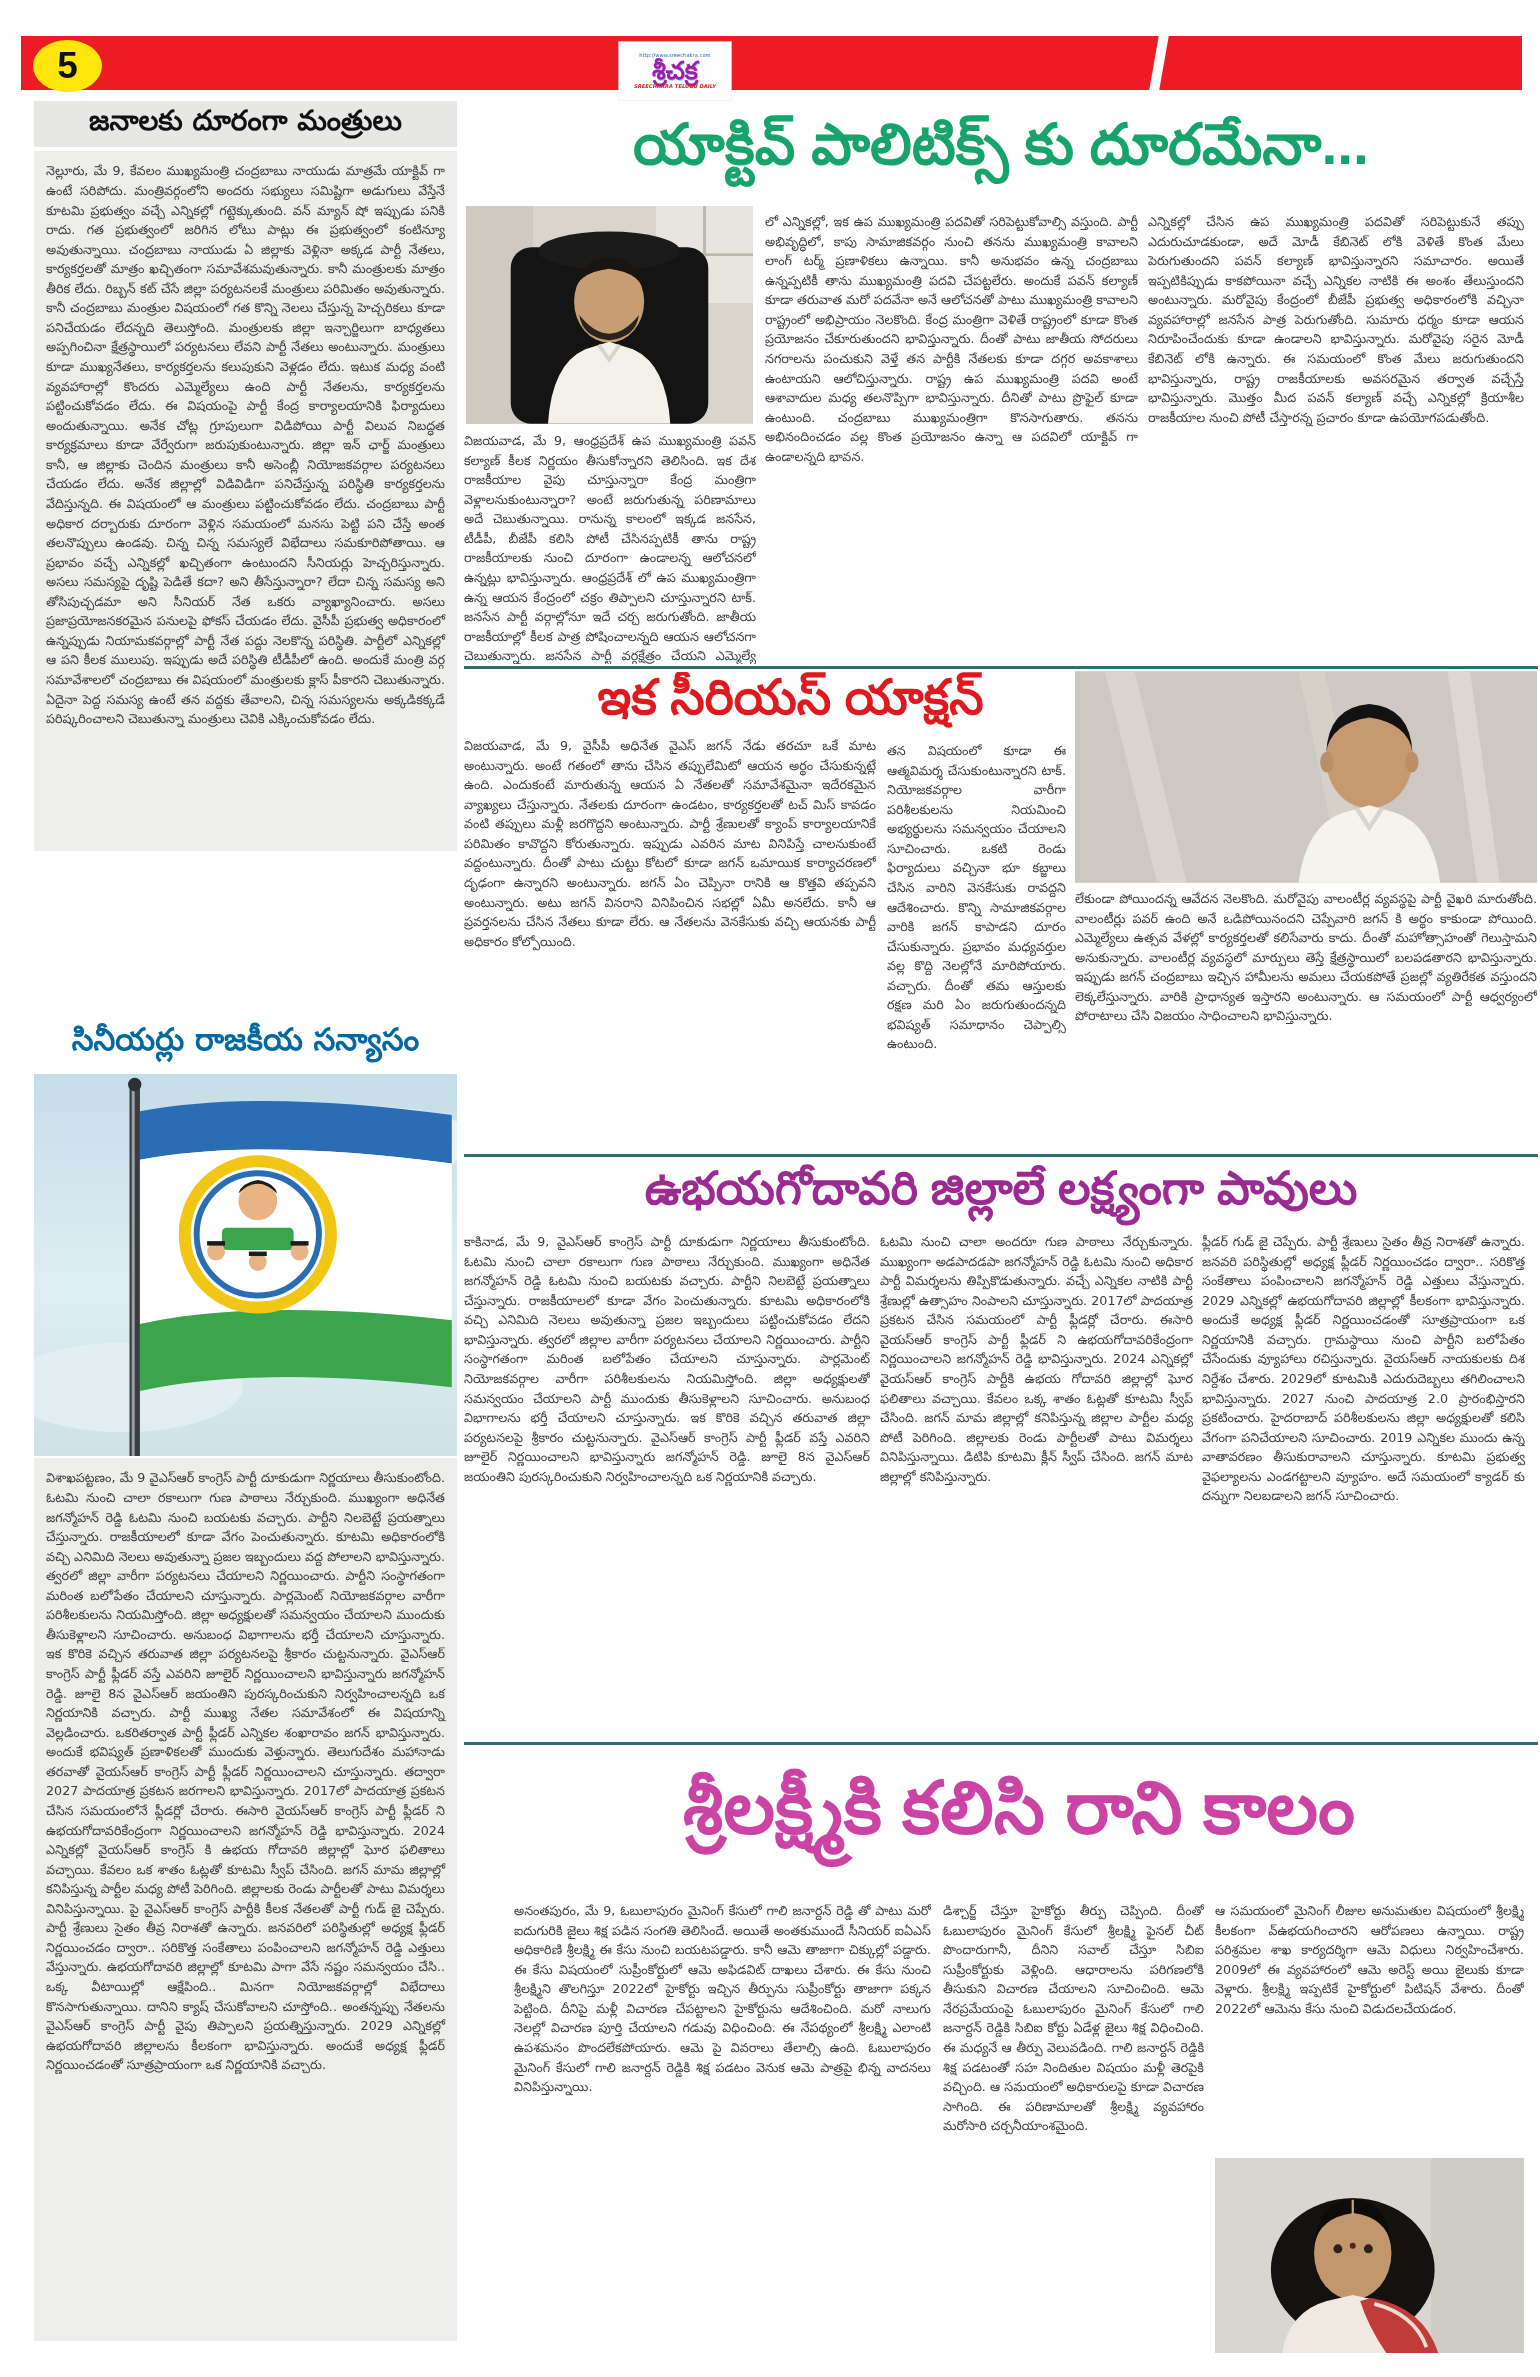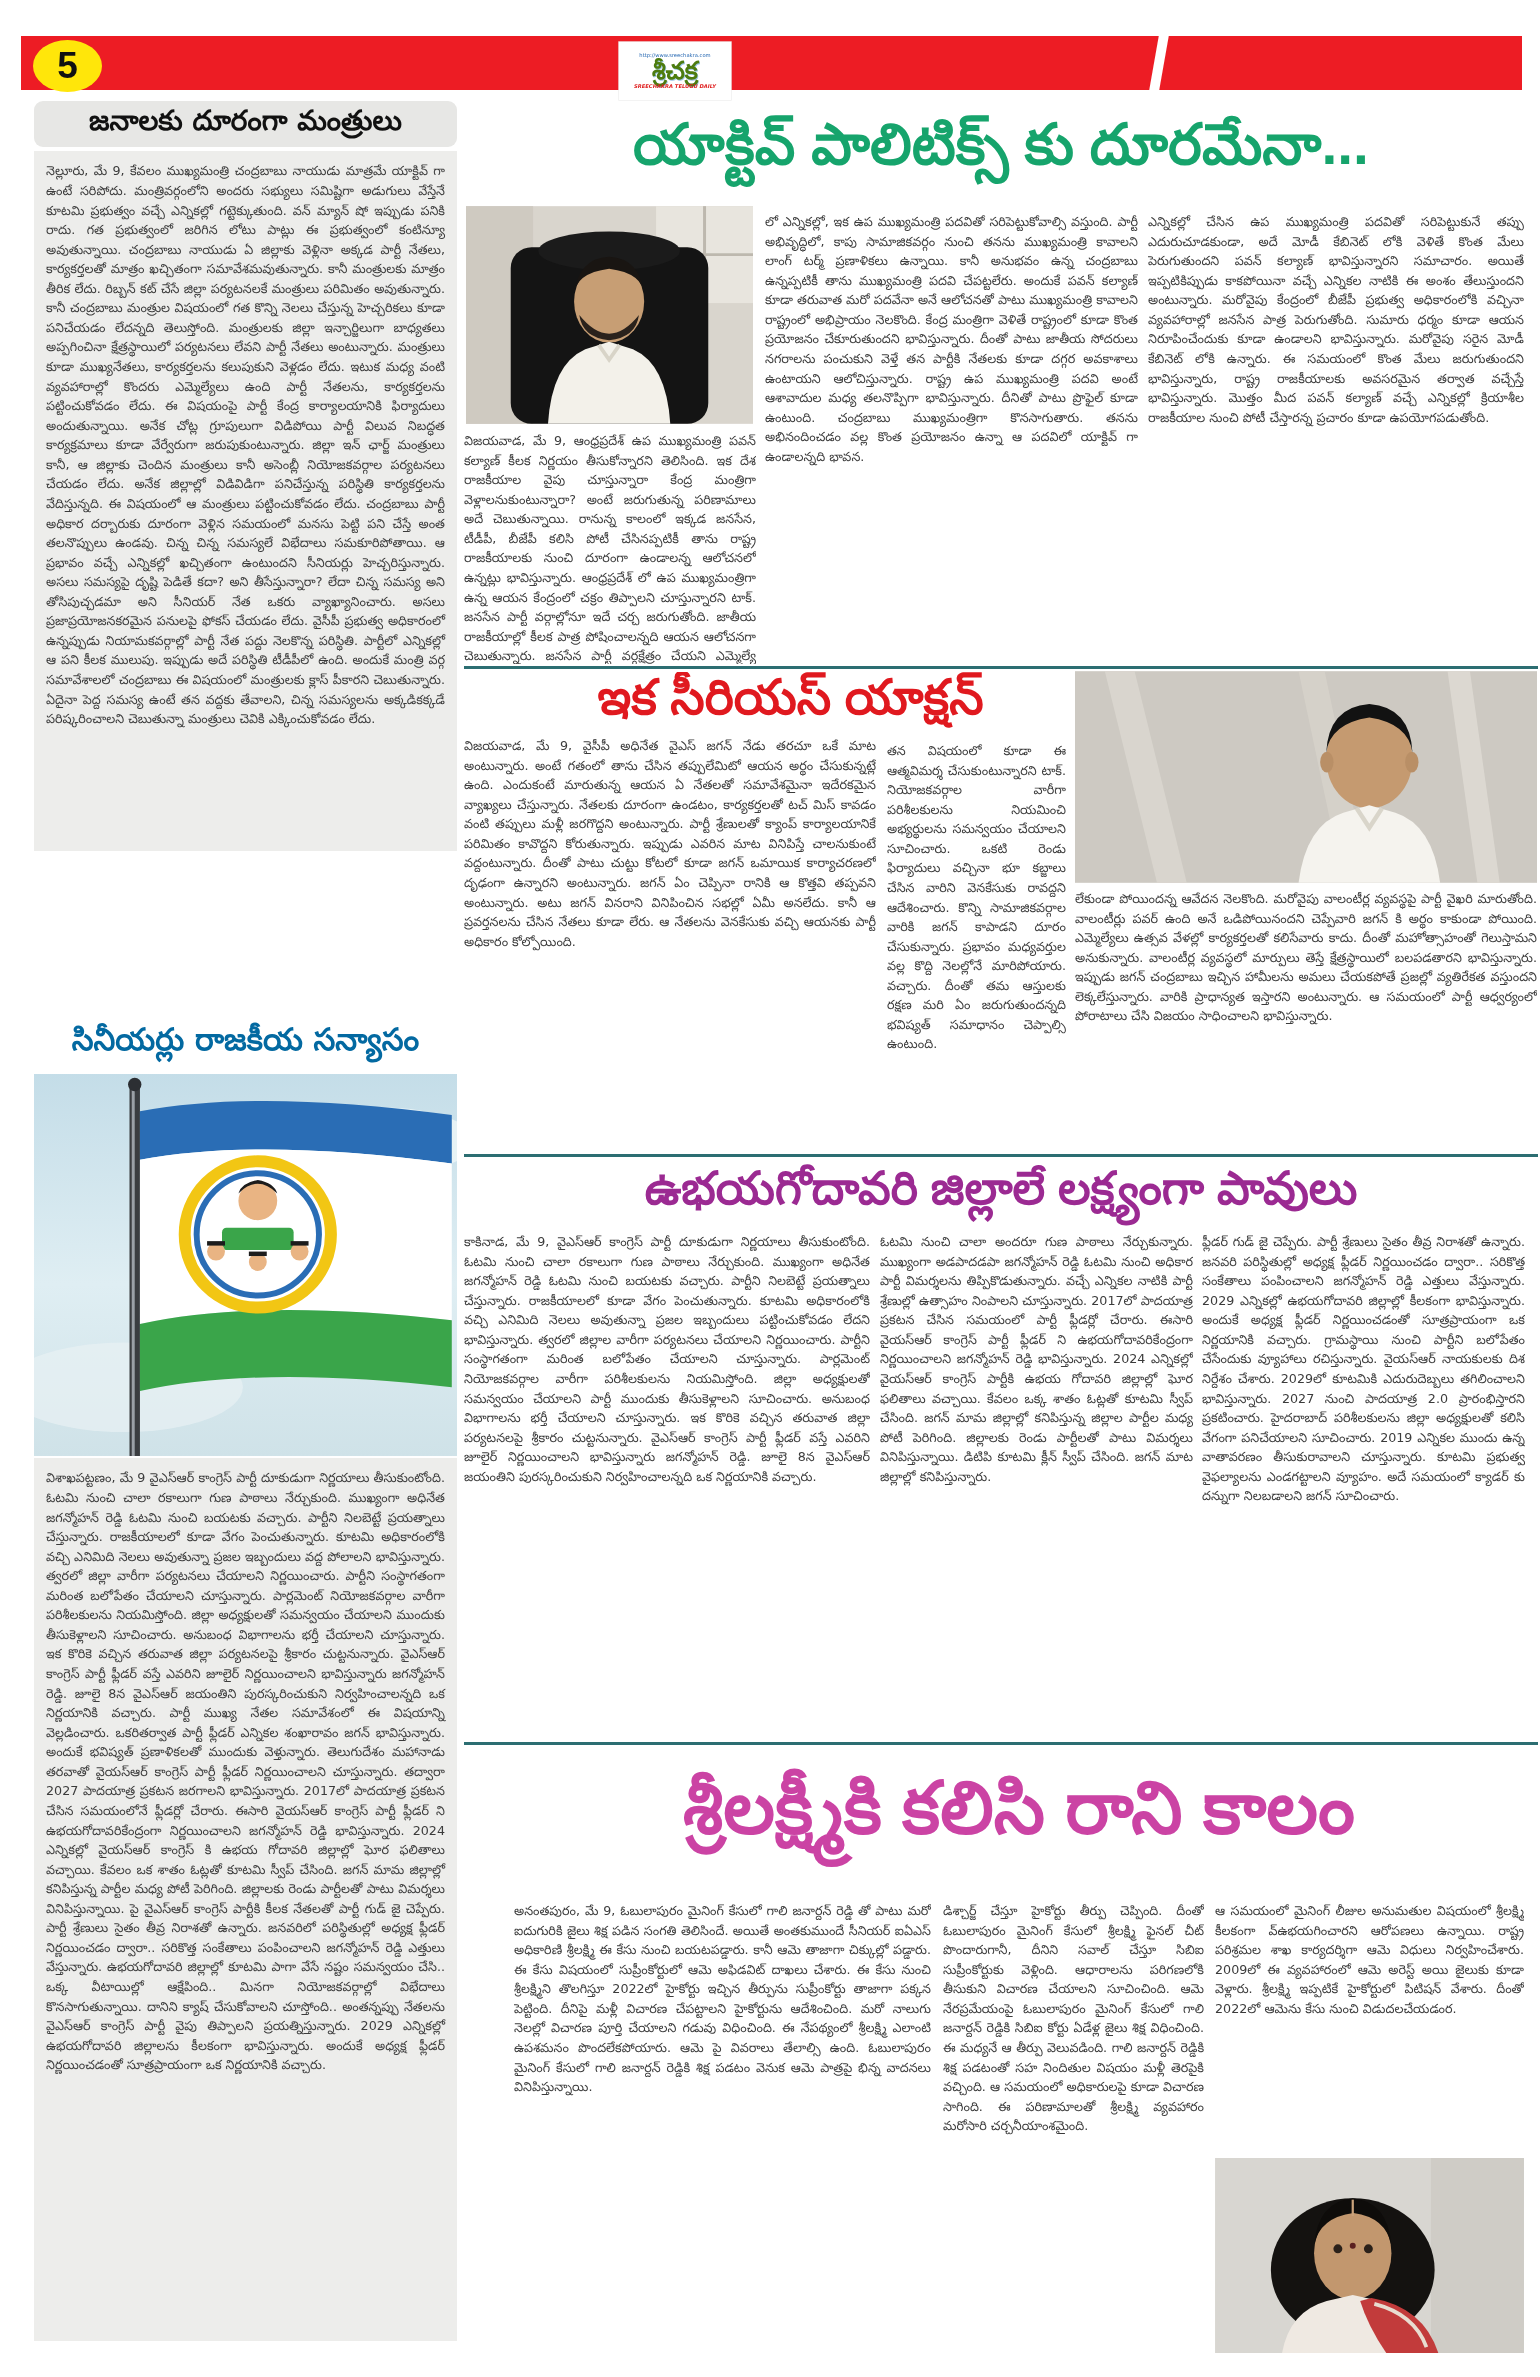--- a/index.html
+++ b/index.html
@@ -8,29 +8,29 @@
   .abs{position:absolute;}
   
   .header-bar{left:21px;top:36px;width:1501px;height:54px;background:#ed1c24;}
   .page-badge{left:33px;top:40px;width:69px;height:52px;border-radius:50%;background:#ffe60a;
               display:flex;align-items:center;justify-content:center;font-size:37px;font-weight:bold;color:#111;
               font-family:"Liberation Sans",sans-serif;z-index:4;}
   .masthead-box{left:619px;top:42px;width:112px;height:58px;background:#ffffff;z-index:3;
                 display:flex;flex-direction:column;align-items:center;justify-content:center;
                 box-shadow:0 0 0 0.7px #eee;}
   .masthead-url{font-size:5.2px;color:#1f63b0;line-height:1;}
-  .masthead-title{font-size:25px;font-weight:bold;color:#4d7c0f;line-height:1.05;
+  .masthead-title{font-size:25px;font-weight:bold;color:#a21caf;line-height:1.05;
                   font-family:"Liberation Serif",serif;text-shadow:0.7px 0.7px 0 #9cc6e8;white-space:nowrap;}
   .masthead-tagline{font-size:5.2px;color:#e02020;font-style:italic;font-weight:bold;line-height:1;}
   .date-slash{left:1154px;top:34px;width:10.4px;height:58px;background:#ffffff;transform:skewX(-10deg);z-index:2;}
   .date-box{left:1167px;top:46px;width:355px;height:43px;background:#2d55a5;z-index:3;
             display:flex;align-items:center;justify-content:center;
             font-size:25px;font-weight:bold;color:#ffffff;white-space:nowrap;overflow:hidden;}
   
-  .lh-box{left:34px;top:101px;width:423px;height:46px;background:#e7e7e5;border-radius:9px;
+  .lh-box{left:34px;top:101px;width:423px;height:46px;background:#e7e7e5;border-radius:0;
           display:flex;align-items:center;justify-content:center;overflow:hidden;}
   .lh-text{font-size:28px;font-weight:bold;color:#111;white-space:nowrap;}
   .gray-block{background:#ededeb;padding:10.4px 12px;box-sizing:border-box;}
   .bodytext{font-size:12.7px;line-height:1.54;color:#3b3b3b;text-align:justify;overflow:hidden;}
   .left-body1{left:34px;top:151px;width:423px;height:700px;}
   .left-sub{left:34px;top:1018px;width:423px;height:49px;display:flex;align-items:center;justify-content:center;overflow:hidden;}
   .left-sub-text{font-size:31px;font-weight:bold;color:#0369a1;white-space:nowrap;}
   .flag-photo{left:34px;top:1074px;width:423px;height:382px;overflow:hidden;}
   .left-body2{left:34px;top:1458px;width:423px;height:883px;}
   

